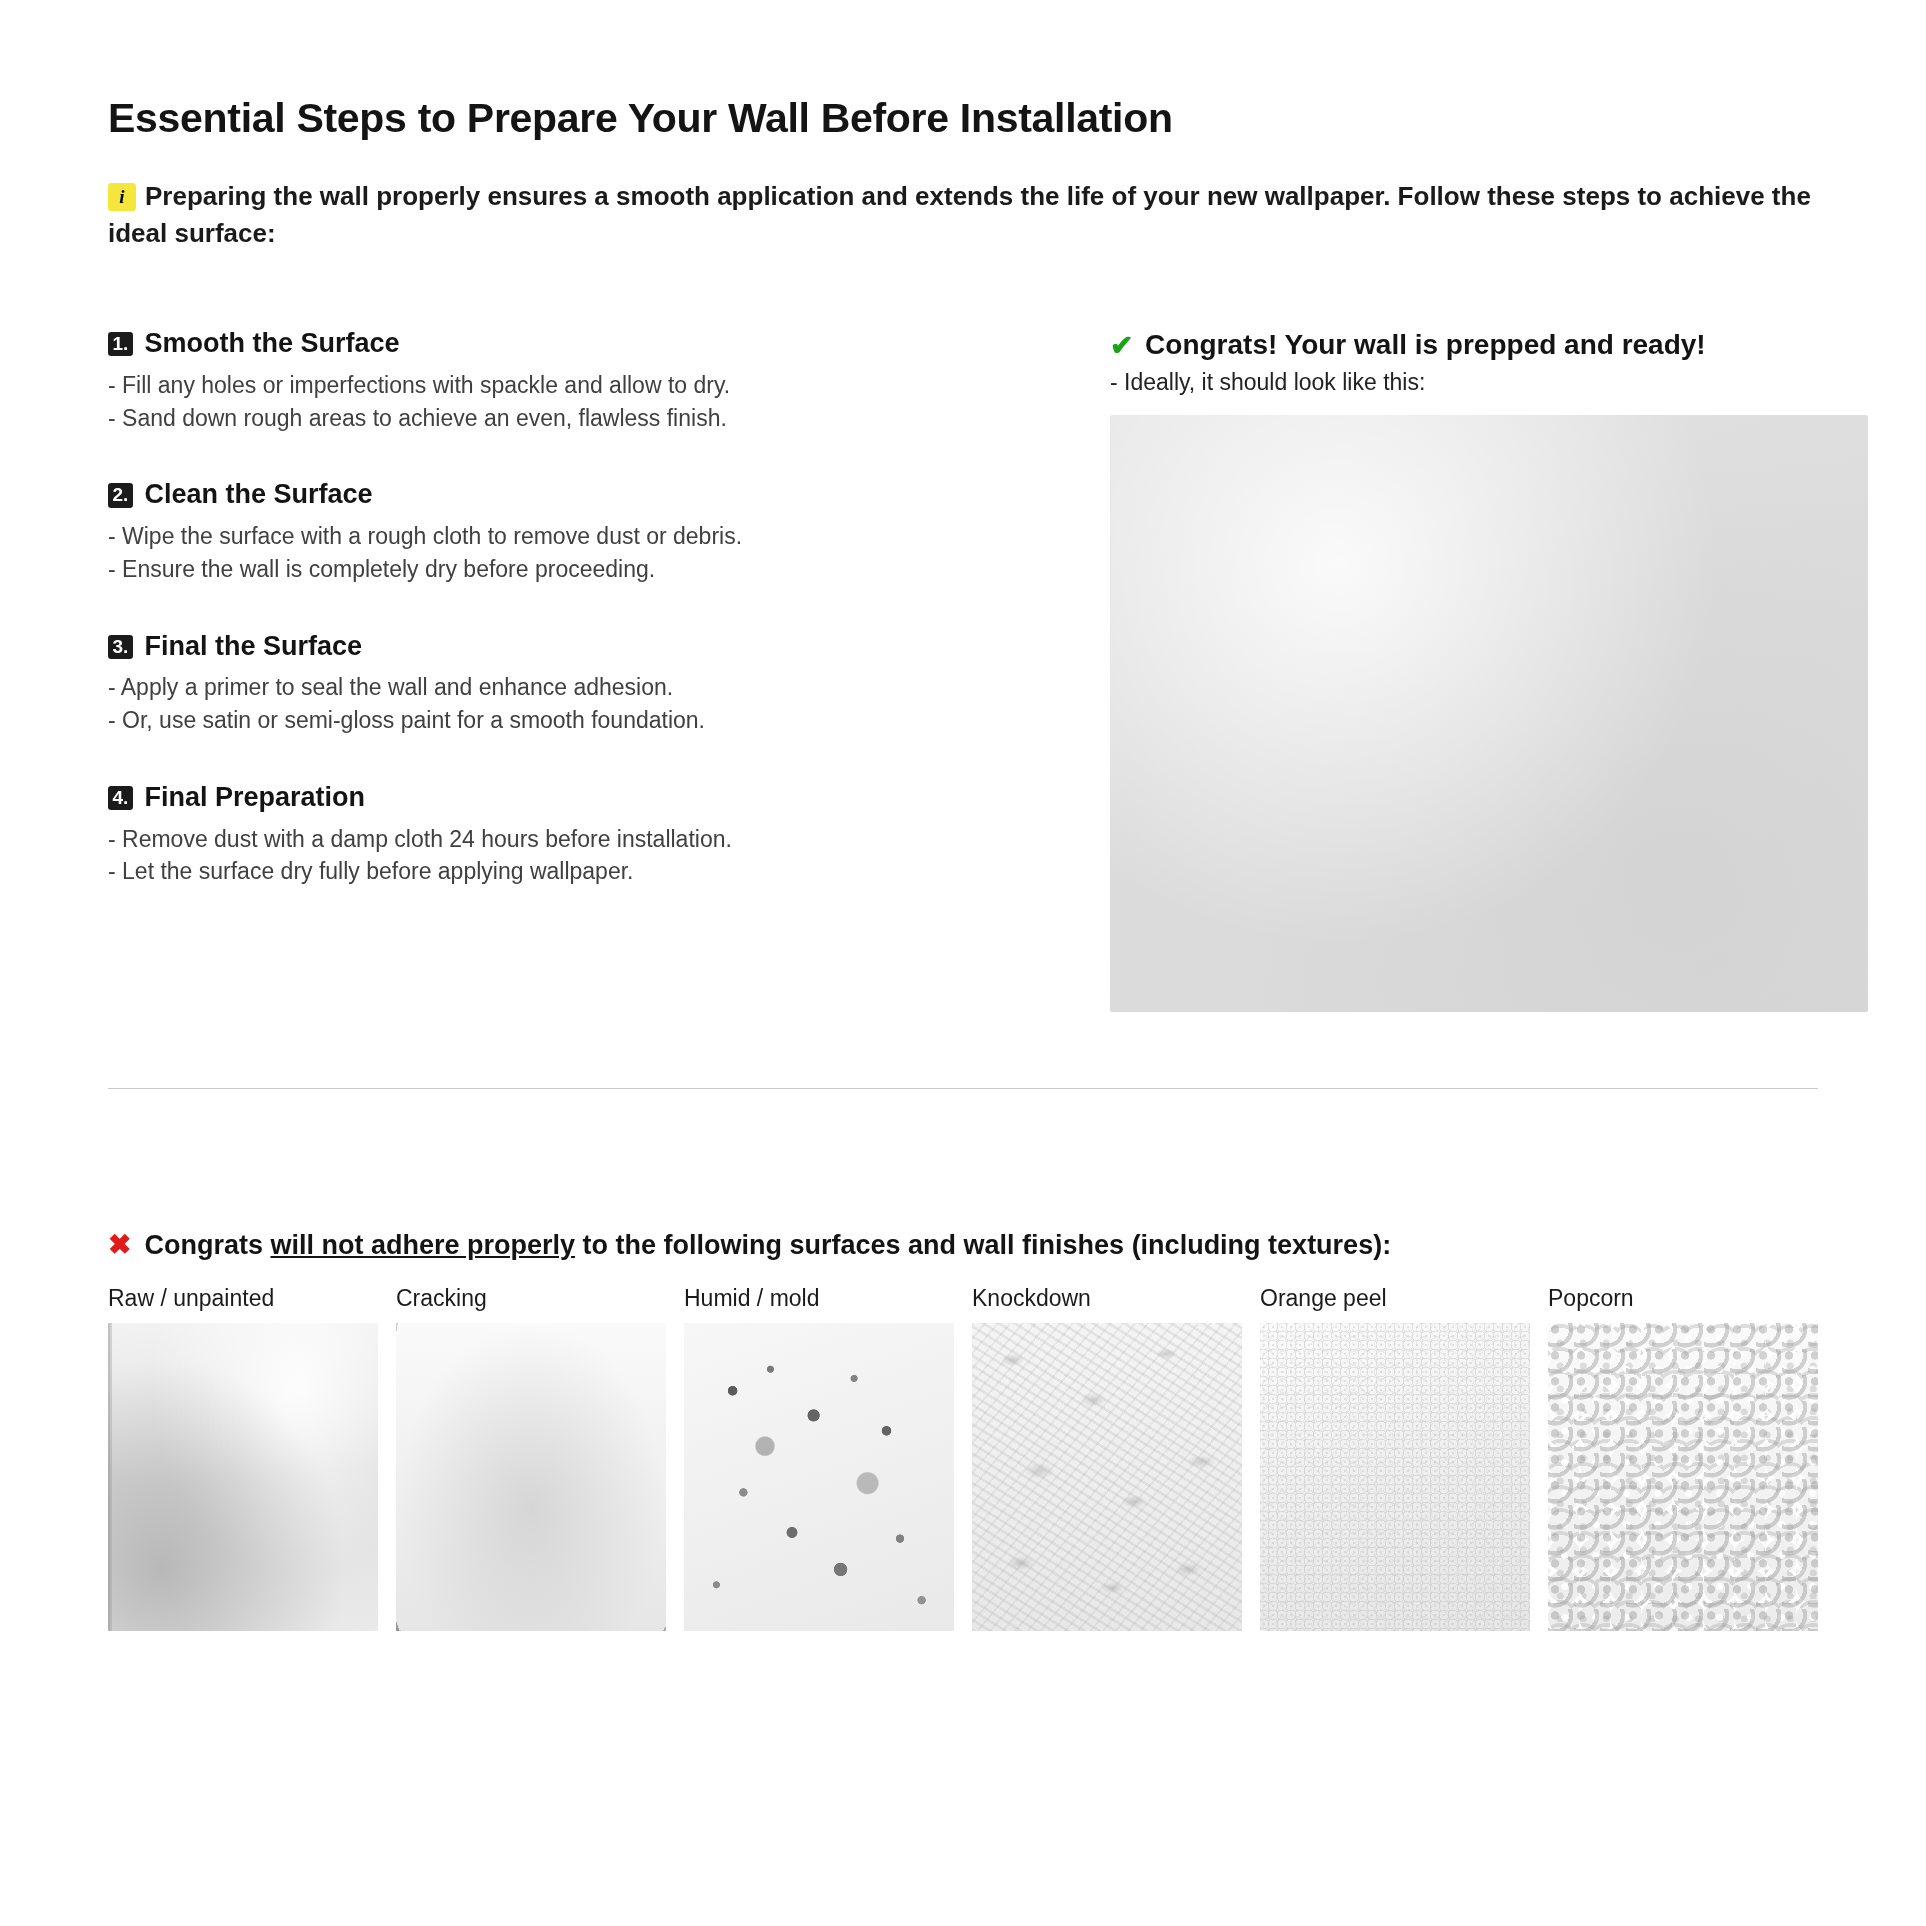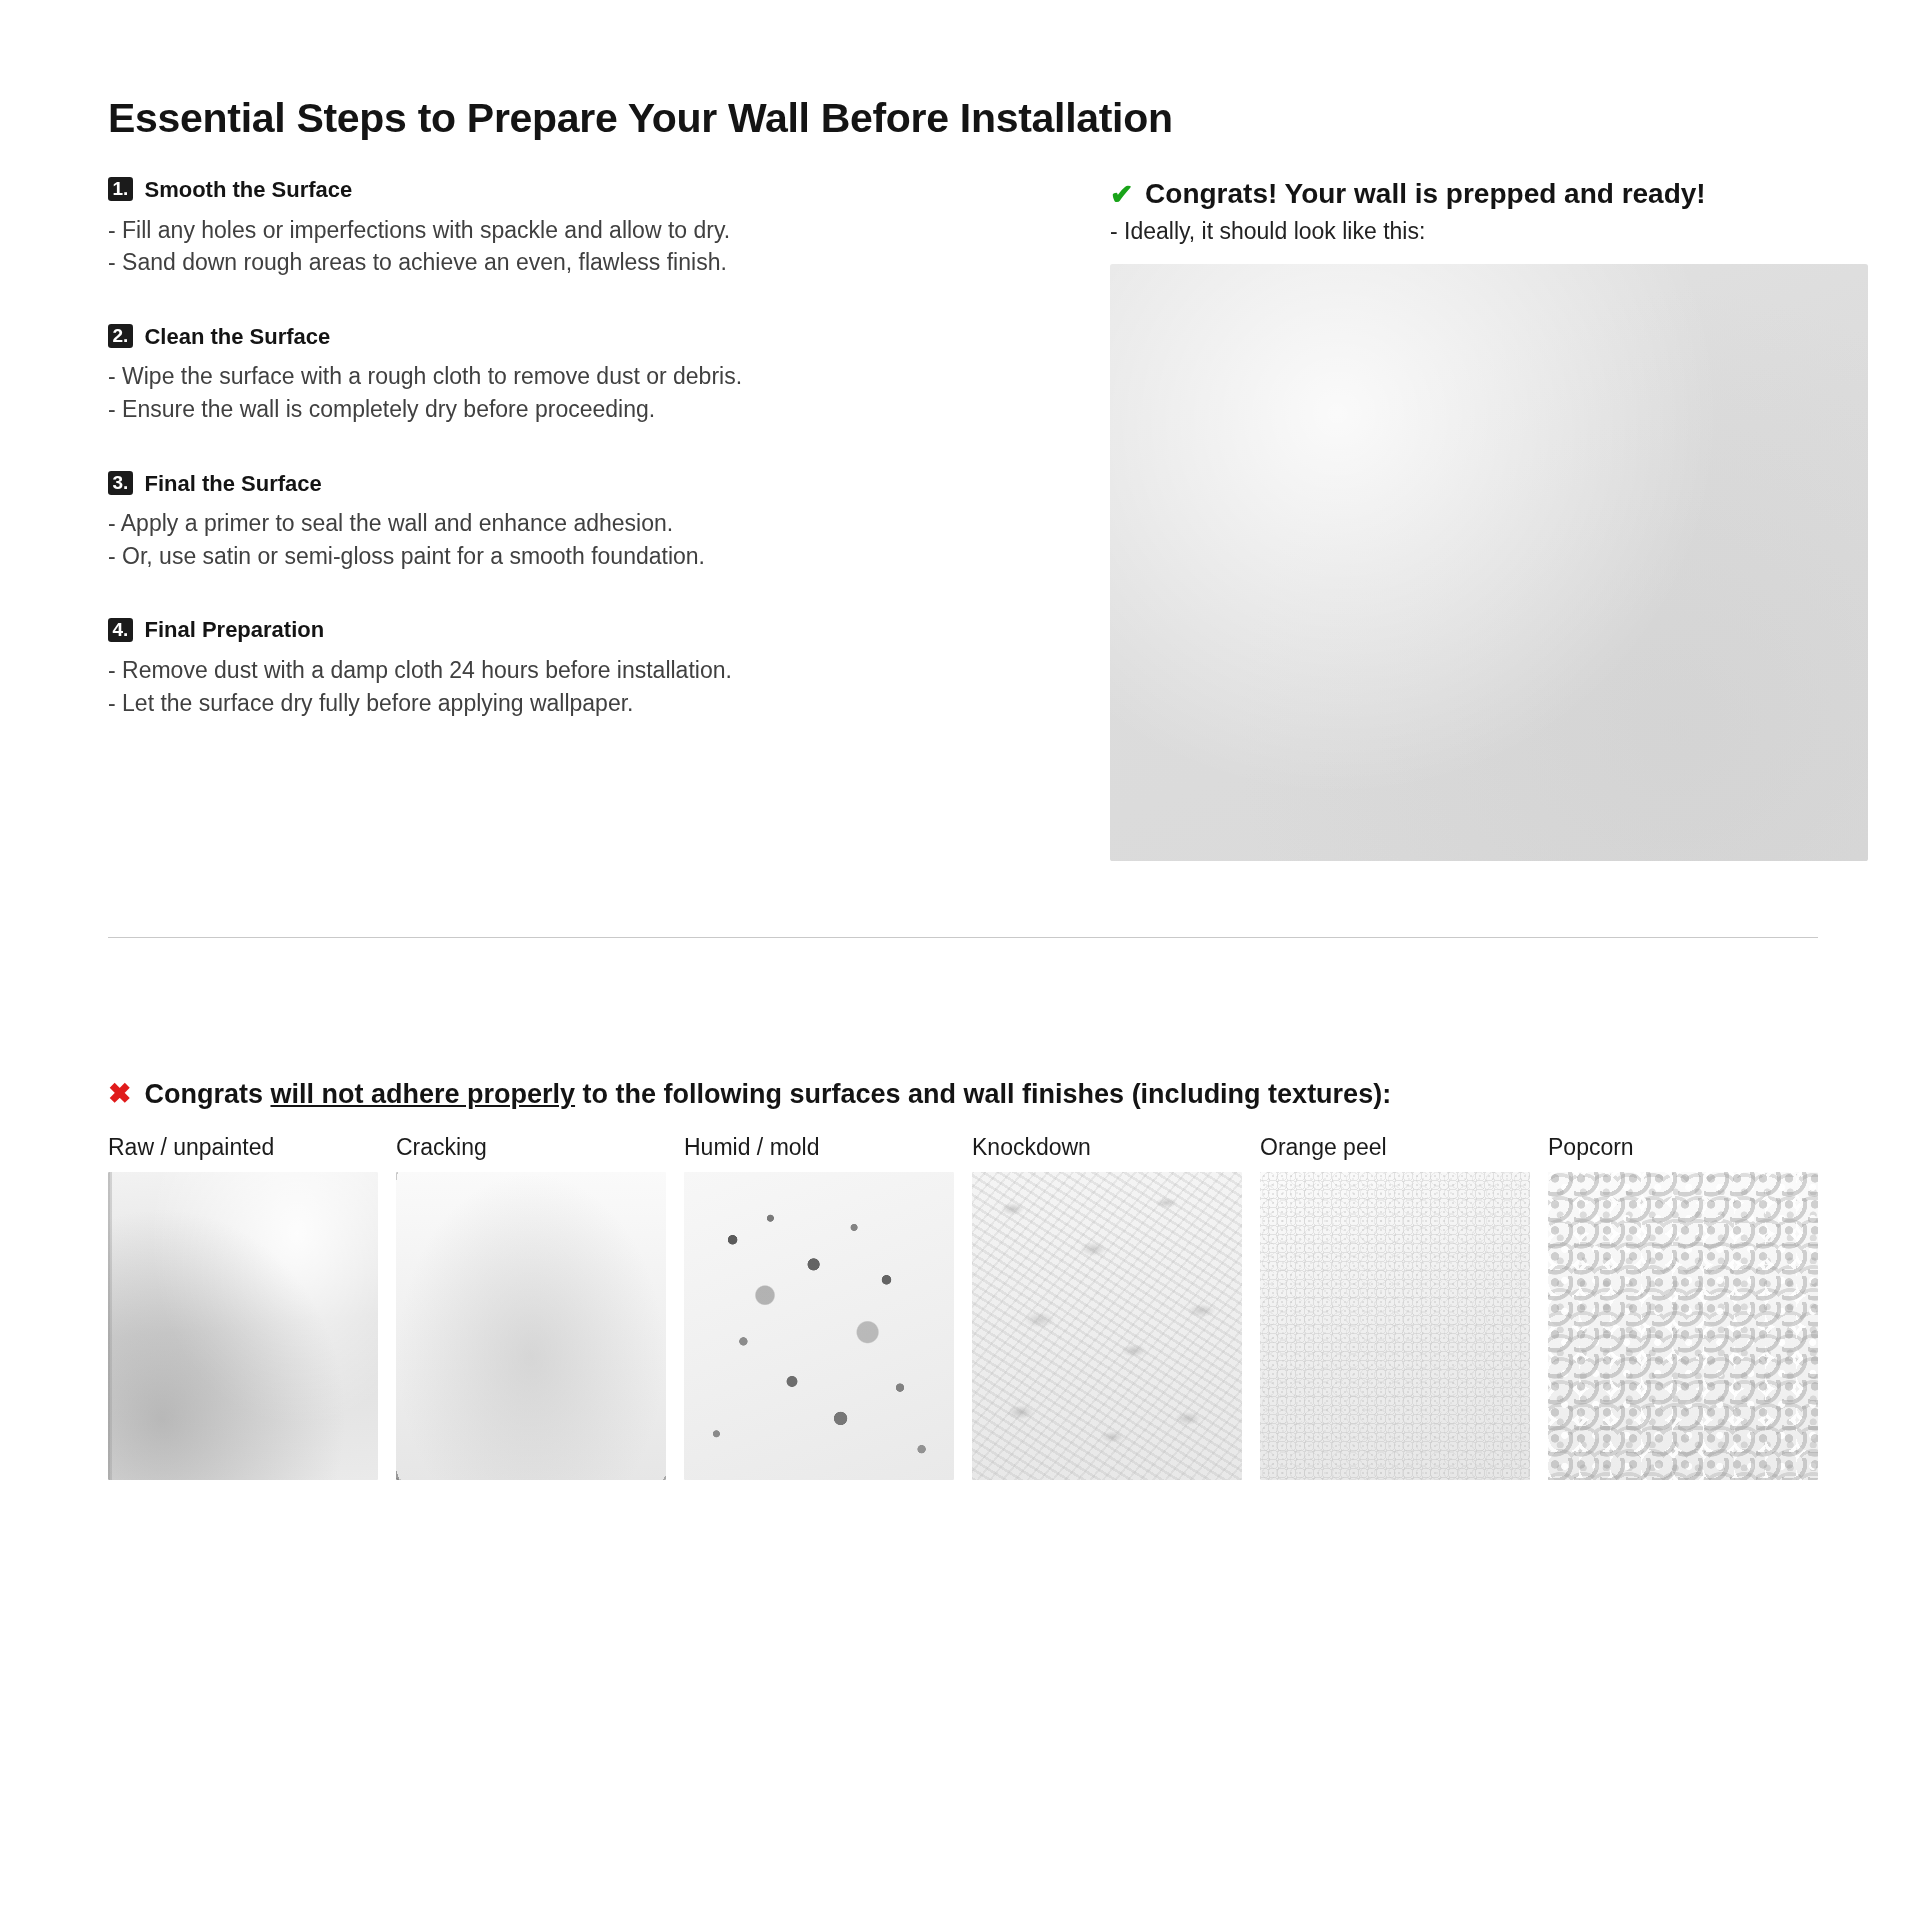--- a/index.html
+++ b/index.html
@@ -75,21 +75,21 @@
     font-size: 19px;
     font-weight: bold;
     padding: 1.9px 4.5px 3.2px 4.5px;
     border-radius: 3.2px;
     margin-right: 11.6px;
     line-height: 1;
     position: relative;
     top: -1.9px;
   }
   .step-title {
-    font-size: 22px;
+    font-size: 27px;
     font-weight: bold;
     color: #141414;
     line-height: 1.1;
   }
   .step-line {
     font-size: 23px;
     line-height: 1.42;
     color: #404040;
   }
 
@@ -244,20 +244,23 @@
     background-size: 26px 26px, 31px 31px, 23px 23px, 100% 100%;
   }
 </style>
 </head>
 <body>
 
 <div class="page">
 
   <h1 class="title">Essential Steps to Prepare Your Wall Before Installation</h1>
 
+  <p class="intro">
+    <span class="info-badge">i</span><span>Preparing the wall properly ensures a smooth application and extends the life of your new wallpaper. Follow these steps to achieve the ideal surface:</span>
+  </p>
 
   <div class="columns">
 
     <div class="col-left">
 
       <div class="step">
         <div class="step-head">
           <span class="step-num">1.</span>
           <span class="step-title">Smooth the Surface</span>
         </div>

